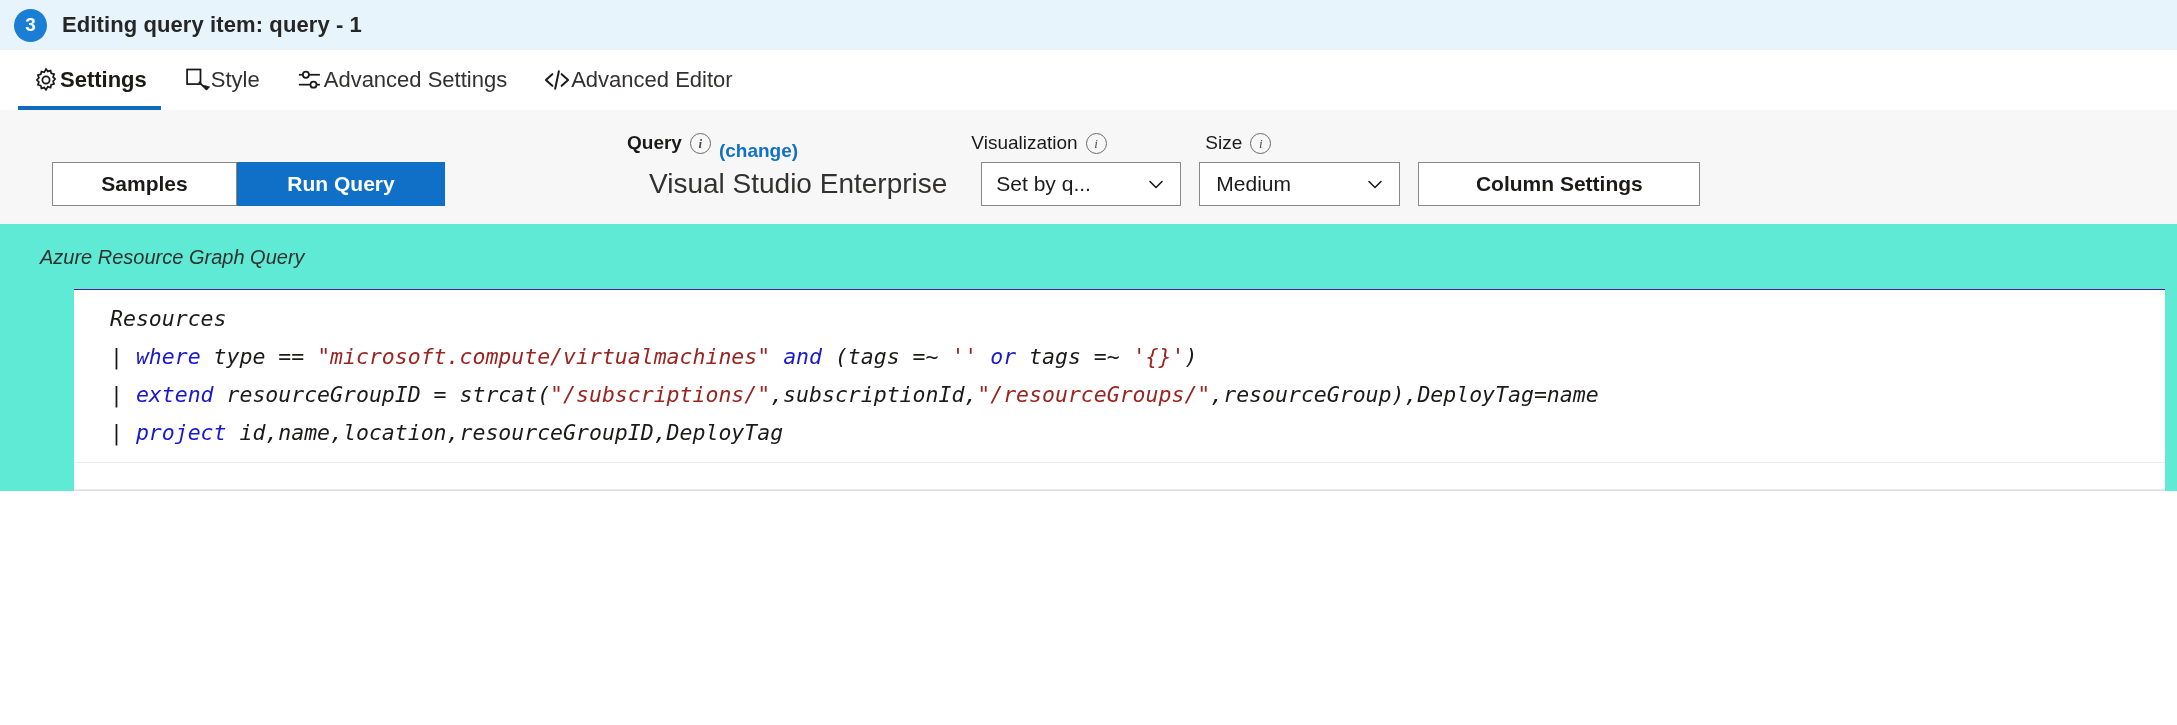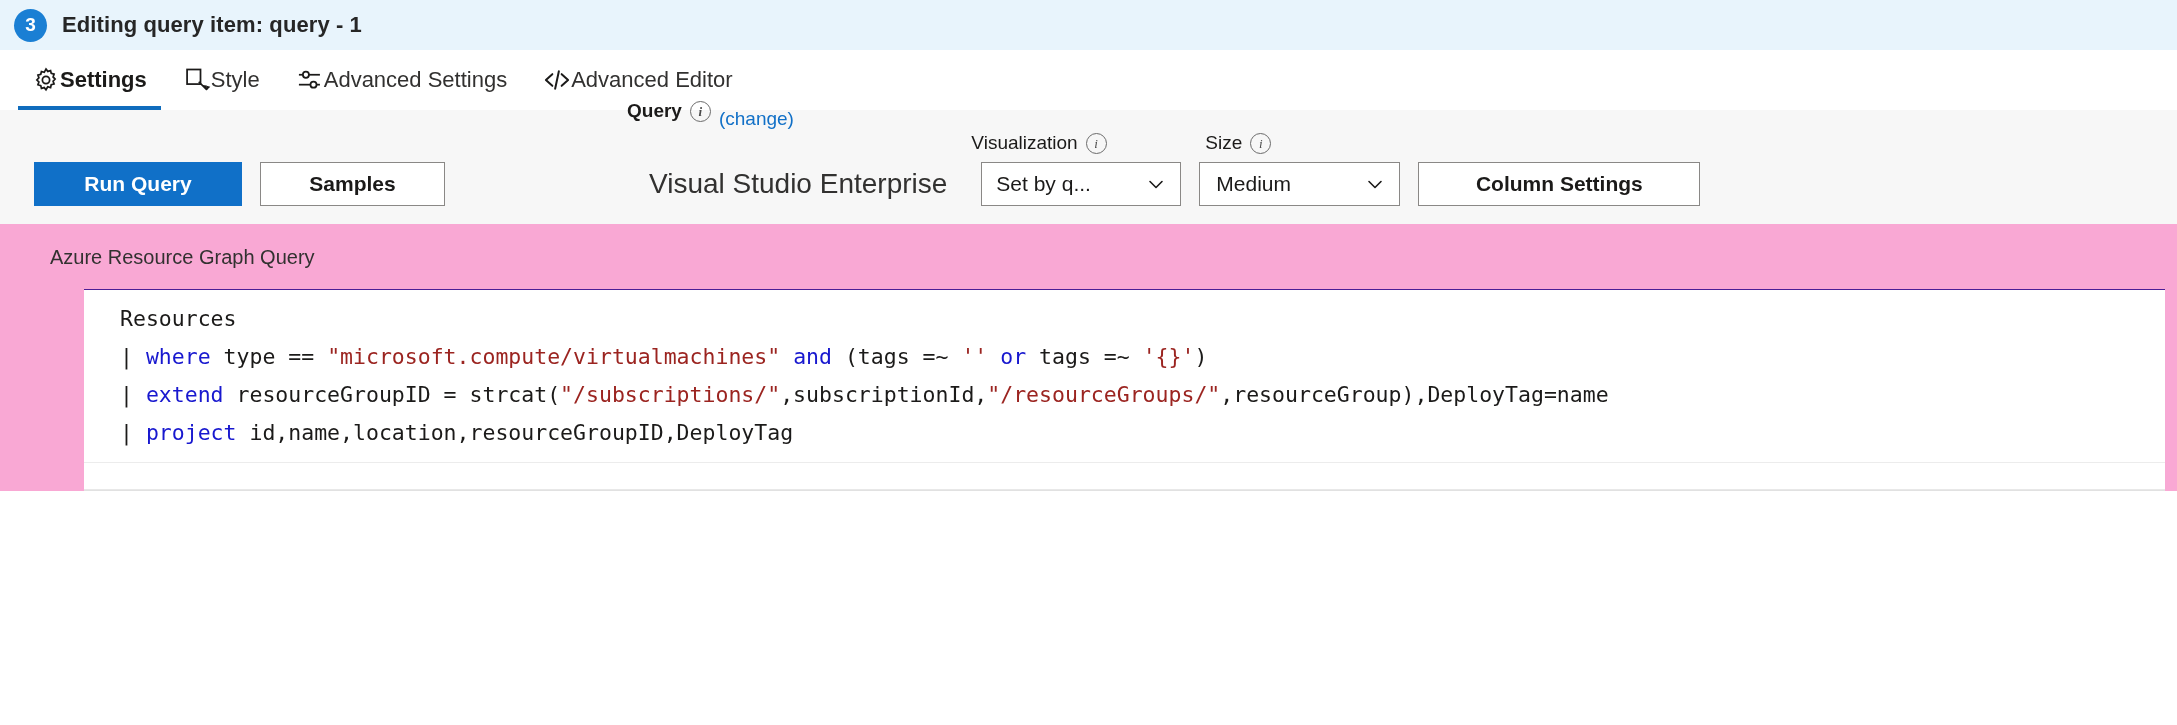--- a/index.html
+++ b/index.html
@@ -110,21 +110,21 @@
     display: flex;
     align-items: center;
     gap: 8px;
     height: 38px;
     line-height: 38px;
     white-space: nowrap;
   }
   .tb-label.bold { font-weight: bold; }
   .tb-label .link {
     color: #1170c7;
-    font-weight: normal;
+    font-weight: bold;
     cursor: pointer;
     margin-top: 15px;
   }
   .info-icon {
     width: 19px;
     height: 19px;
     border-radius: 50%;
     border: 1.4px solid #6b6b6b;
     color: #4b4b4b;
     font-size: 13px;
@@ -186,29 +186,30 @@
   }
   .dd-viz { width: 200px; margin-left: 10px; padding-left: 14px; }
   .dd-size { width: 201px; margin-left: 18px; }
   .chev {
     width: 20px;
     height: 20px;
     flex: 0 0 auto;
     margin-left: 10px;
   }
 
-  .col-query { margin-left: 182px; gap: 32px; }
+  .col-query { margin-left: 182px; }
   .col-viz   { margin-left: 24px; }
   .col-size  { margin-left: 0px; }
 
   
   .query-section {
-    background: #f9a8d4;
-    padding: 22px 0 0 50px;
-    box-sizing: border-box;
+    background: #5eead4;
+    padding: 22px 0 0 40px;
+    box-sizing: border-box;
+    font-style: italic;
   }
   .query-caption {
     font-size: 20px;
     color: #323130;
     margin-bottom: 20px;
   }
   .editor {
     margin-left: 34px;
     margin-right: 12px;
     border-top: 1px solid #4c1d95;
@@ -301,26 +302,26 @@
     </span>
     <span class="tab-label">Advanced Editor</span>
   </div>
 
 </div>
 
 <div class="toolbar">
 
   <div class="tb-col">
     <div class="tb-label">&nbsp;</div>
-    <button class="btn btn-primary">Run Query</button>
+    <button class="btn btn-samples">Samples</button>
   </div>
 
   <div class="tb-col">
     <div class="tb-label">&nbsp;</div>
-    <button class="btn btn-samples">Samples</button>
+    <button class="btn btn-primary">Run Query</button>
   </div>
 
   <div class="tb-col col-query">
     <div class="tb-label bold">
       <span>Query</span>
       <span class="info-icon">i</span>
       <span class="link">(change)</span>
     </div>
     <div class="source-text">Visual Studio Enterprise</div>
   </div>

